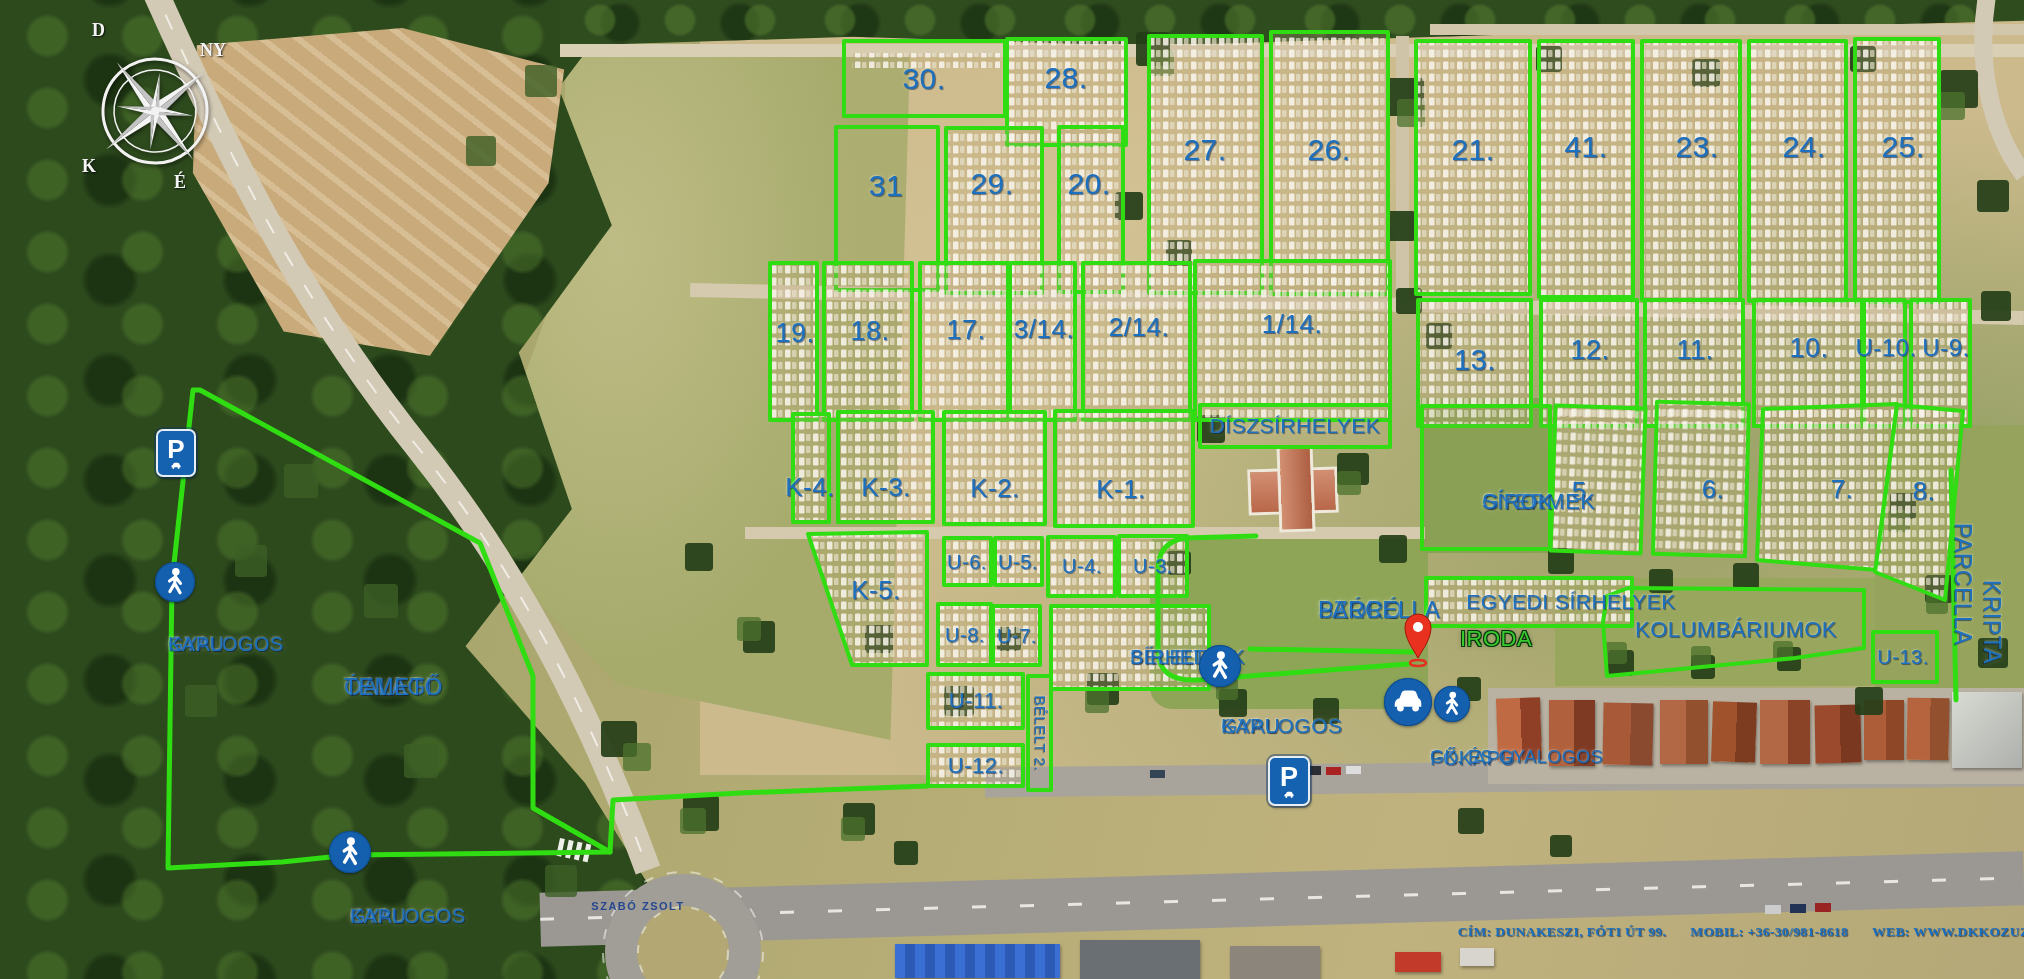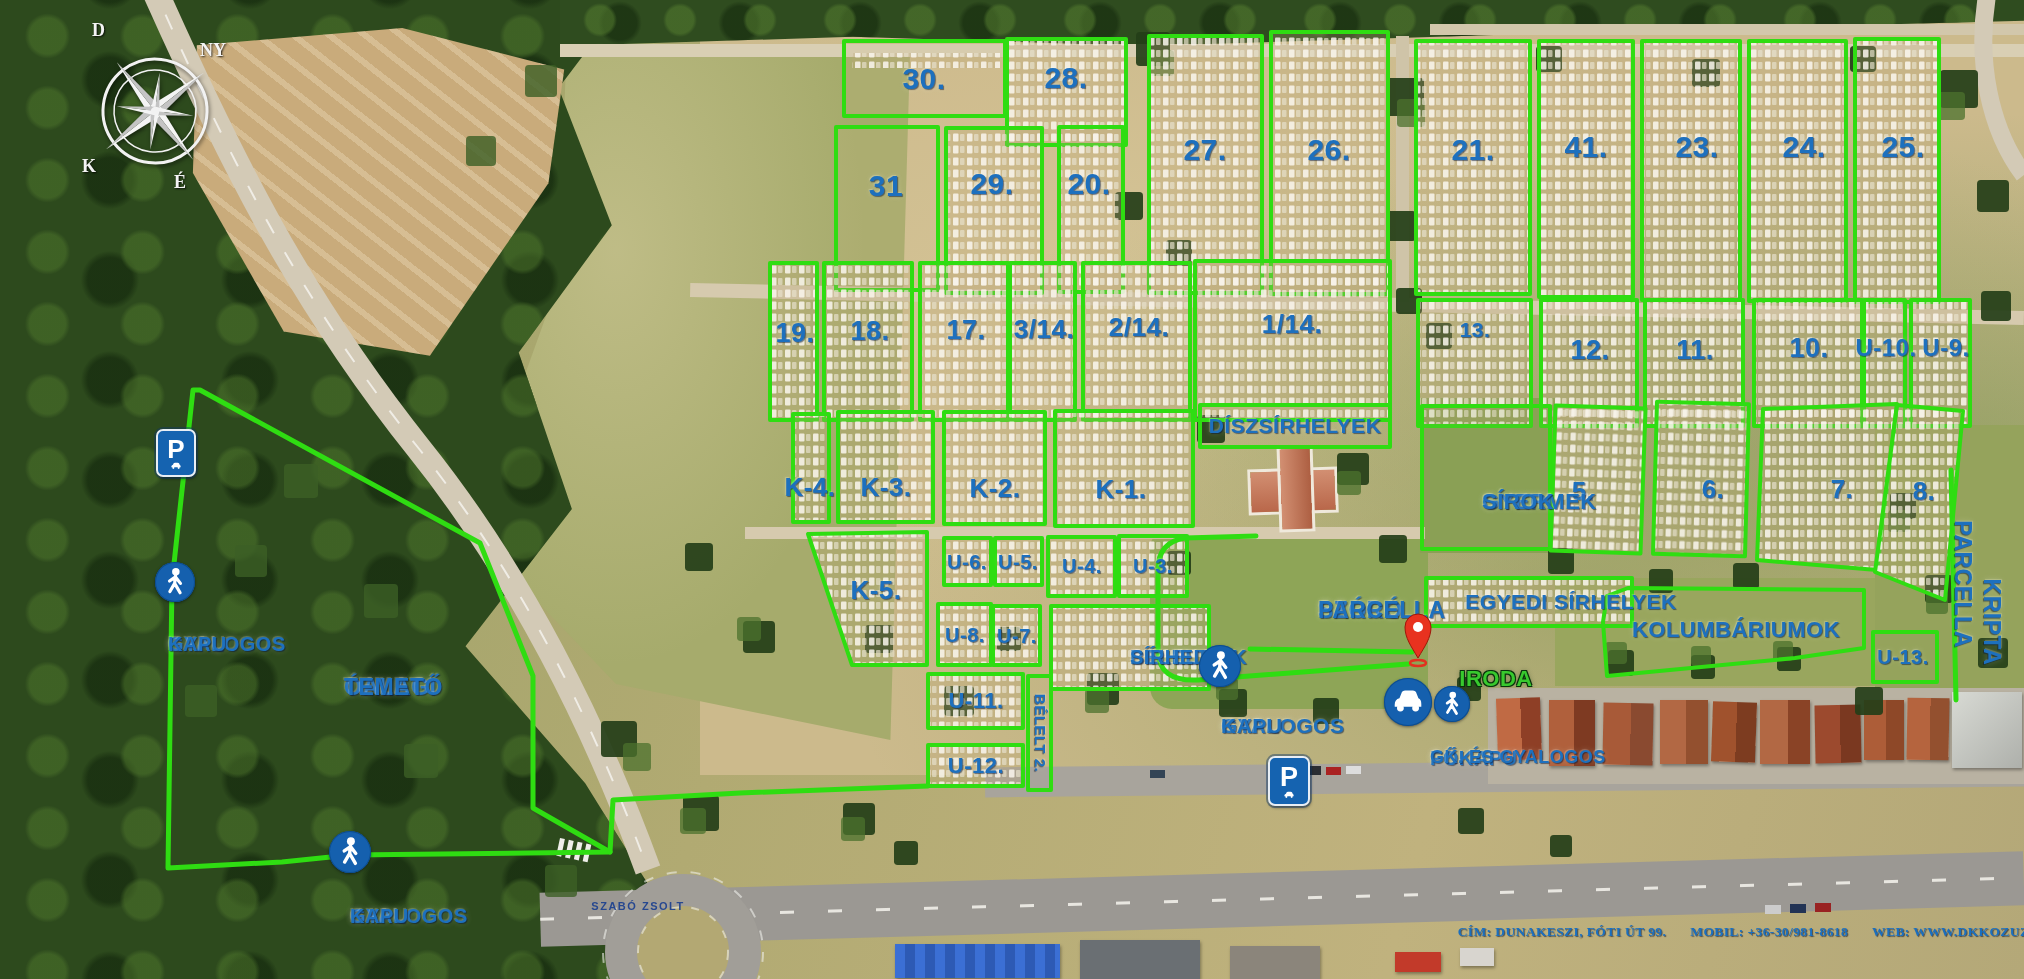--- a/index.html
+++ b/index.html
@@ -48,21 +48,21 @@
     transform:rotate(-1.6deg);}
   .strip-houses{left:1488px;top:688px;width:536px;height:96px;background:#b9b2a2;}
   
   .hs{box-shadow:1px 2px 3px rgba(0,0,0,.35);}
   .chpart{box-shadow:0 0 0 3px #efe9dc;}
   
   .trees{width:2px;height:2px;border-radius:50%;left:0;top:0;}
   
   svg.layer{position:absolute;left:0;top:0;}
   
-  .lbl{position:absolute;transform:translate(-50%,-50%);color:#1d70be;font-weight:bold;
+  .lbl{position:absolute;transform:translate(-50%,-50%);color:#1d70be;font-weight:normal;
     white-space:nowrap;text-align:center;line-height:1.05;letter-spacing:.5px;
     text-shadow:1px 1px 1px rgba(8,22,55,.55),-1px -1px 1px rgba(255,255,255,.22),0 0 6px rgba(240,240,215,.28);}
   .vlbl{writing-mode:vertical-rl;}
   .office{color:#38c92e;text-shadow:1px 1px 0 #09330c,-1px -1px 0 #09330c,1px -1px 0 #09330c,-1px 1px 0 #09330c,0 0 5px rgba(0,30,0,.5);}
   .wm{color:#1a3f8f;font-weight:bold;font-size:11px;letter-spacing:1.5px;opacity:.9;text-shadow:none;}
   
   .circle-icon{border-radius:50%;background:#1560ae;box-shadow:0 1px 3px rgba(0,0,20,.5), inset 0 0 0 1px #0d4d8f;
     display:flex;align-items:center;justify-content:center;}
   .psign{background:#1563b0;border-radius:7px;border:2px solid #e8eef5;box-shadow:0 0 0 2px rgba(15,55,105,.45),1px 2px 3px rgba(0,0,0,.4);
     color:#fff;font-weight:bold;display:flex;flex-direction:column;align-items:center;justify-content:center;line-height:1;}
@@ -250,21 +250,21 @@
   <div class="lbl" style="left:1903px;top:147px;font-size:30px;">25.</div>
   <div class="lbl" style="left:886px;top:186px;font-size:30px;">31</div>
   <div class="lbl" style="left:992px;top:184px;font-size:30px;">29.</div>
   <div class="lbl" style="left:1089px;top:184px;font-size:30px;">20.</div>
   <div class="lbl" style="left:795px;top:333px;font-size:27px;">19.</div>
   <div class="lbl" style="left:870px;top:331px;font-size:27px;">18.</div>
   <div class="lbl" style="left:966px;top:330px;font-size:27px;">17.</div>
   <div class="lbl" style="left:1044px;top:330px;font-size:26px;">3/14.</div>
   <div class="lbl" style="left:1139px;top:328px;font-size:26px;">2/14.</div>
   <div class="lbl" style="left:1292px;top:325px;font-size:26px;">1/14.</div>
-  <div class="lbl" style="left:1475px;top:330px;font-size:21px;">13.</div>
+  <div class="lbl" style="left:1475px;top:360px;font-size:29px;">13.</div>
   <div class="lbl" style="left:1590px;top:350px;font-size:27px;">12.</div>
   <div class="lbl" style="left:1695px;top:350px;font-size:27px;">11.</div>
   <div class="lbl" style="left:1809px;top:348px;font-size:27px;">10.</div>
   <div class="lbl" style="left:1886px;top:348px;font-size:24px;">U-10.</div>
   <div class="lbl" style="left:1946px;top:348px;font-size:24px;">U-9.</div>
   <div class="lbl" style="left:810px;top:488px;font-size:26px;">K-4.</div>
   <div class="lbl" style="left:886px;top:488px;font-size:26px;">K-3.</div>
   <div class="lbl" style="left:995px;top:489px;font-size:26px;">K-2.</div>
   <div class="lbl" style="left:1121px;top:490px;font-size:26px;">K-1.</div>
   <div class="lbl" style="left:876px;top:591px;font-size:26px;">K-5.</div>
@@ -314,21 +314,21 @@
     <div>KAPU</div>
   </div>
   <div class="lbl" style="left:1221px;top:715px;font-size:21px;">
     <div>GYALOGOS</div>
     <div>KAPU</div>
   </div>
   <div class="lbl" style="left:1430px;top:748px;font-size:20px;">
     <div>FŐKAPU</div>
     <div style="font-size:18px;">GK. ÉS GYALOGOS</div>
   </div>
-  <div class="lbl office" style="left:1496px;top:679px;font-size:22px;text-align:right;">IRODA</div>
+  <div class="lbl office" style="left:1496px;top:639px;font-size:22px;text-align:right;">IRODA</div>
   <div class="lbl wm" style="left:638px;top:907px;">SZABÓ ZSOLT</div>
 
   <div class="circle-icon" style="left:155px;top:562px;width:40px;height:40px;">
     <svg width="34" height="34" viewBox="-10 -10 20 20">
       <circle cx="0.5" cy="-6" r="2.2" fill="#fff"></circle>
       <path d="M0.3,-3.6 L-0.2,0.8 M-0.2,0.8 L3,6.3 M-0.2,0.8 L-3,5.6 M0.3,-3 L3.2,0.8 M0.3,-3 L-3.2,-0.6" stroke="#fff" stroke-width="1.9" fill="none" stroke-linecap="round" stroke-linejoin="round"></path>
     </svg>
   </div>
   <div class="circle-icon" style="left:329px;top:831px;width:42px;height:42px;">
     <svg width="36" height="36" viewBox="-10 -10 20 20">

